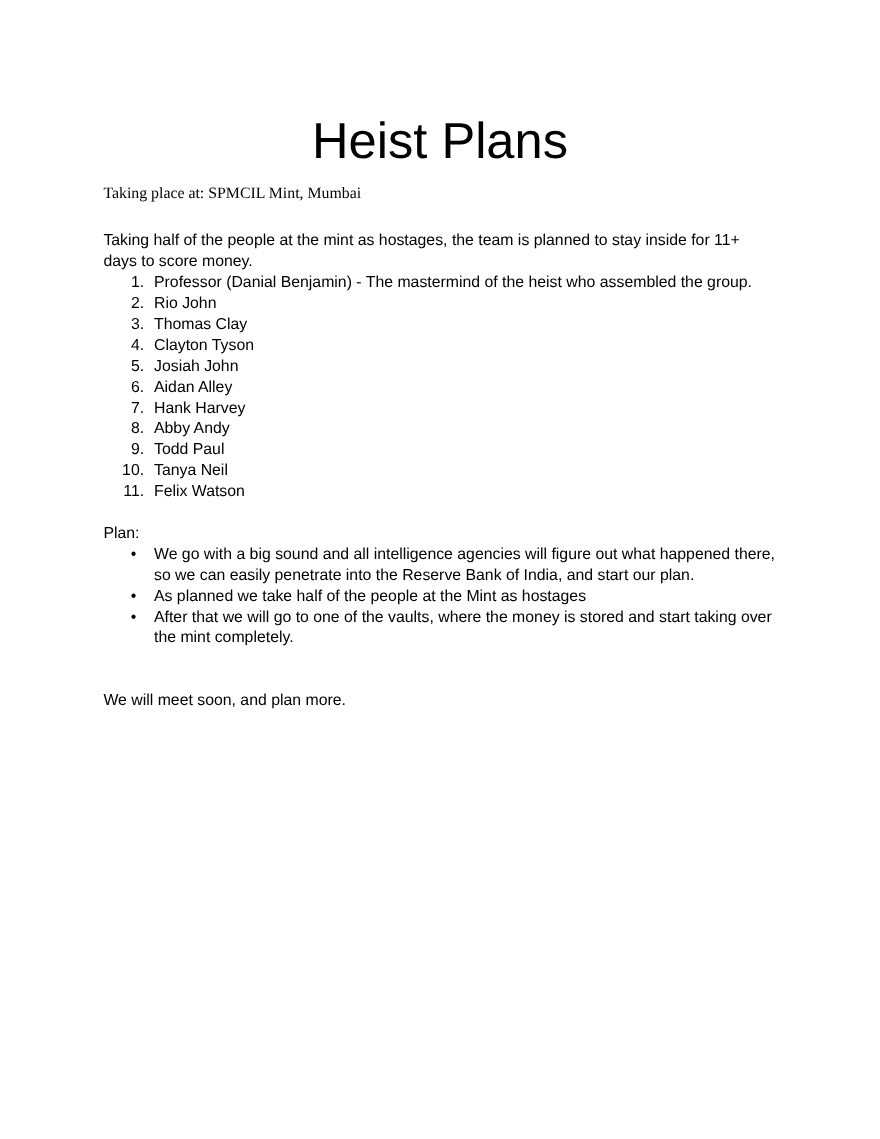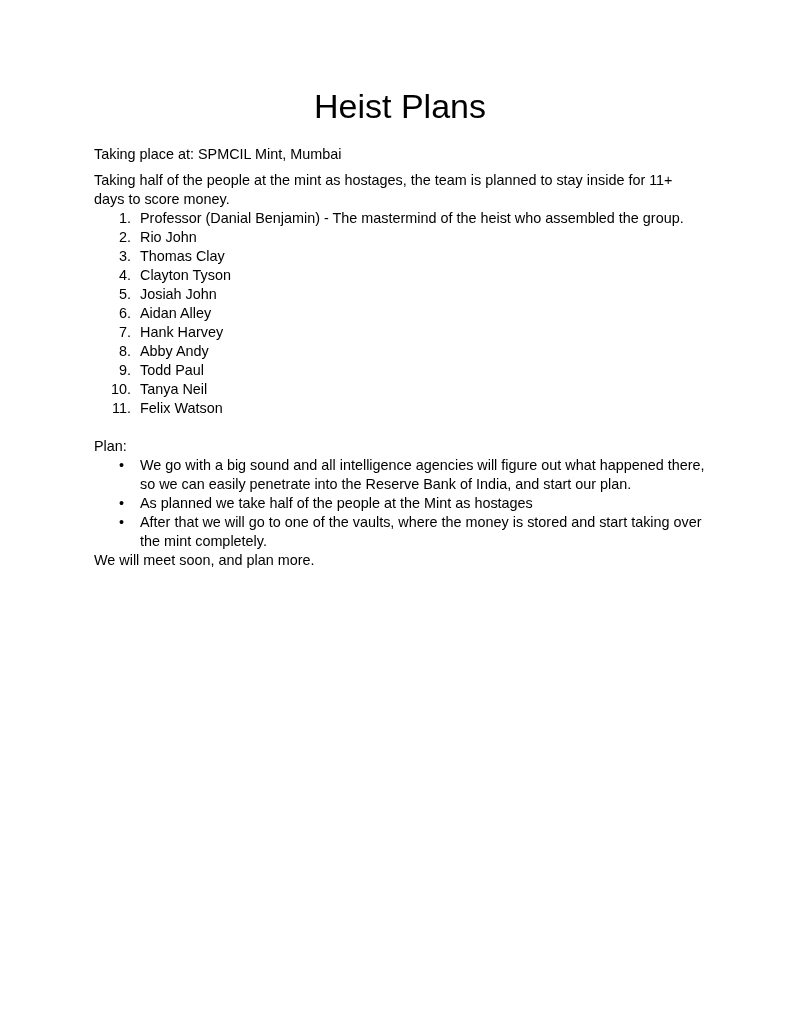--- a/index.html
+++ b/index.html
@@ -12,33 +12,33 @@
     width: 800px;
     height: 1035px;
     background: #ffffff;
     box-sizing: border-box;
     padding: 0 94px;
     overflow: hidden;
     font-family: "Liberation Sans", sans-serif;
     color: #000000;
   }
   .doc-title {
-    font-size: 34px;
+    font-size: 46px;
     font-weight: 400;
     line-height: 41px;
     text-align: center;
-    margin: 86px 0 0 0;
+    margin: 108px 0 0 0;
   }
   .body-text {
     font-size: 14.4px;
     line-height: 19px;
     margin: 0;
   }
-  .location-line { margin-top: 18px; }
-  .intro-para   { margin-top: 7px; width: 612px; }
+  .location-line { margin-top: 18px; font-family: Liberation Serif, serif; }
+  .intro-para   { margin-top: 24px; width: 612px; }
   .section-label { margin-top: 19px; }
   .doc-list {
     list-style: none;
     margin: 0;
     padding: 0;
   }
   .doc-list li {
     display: flex;
     font-size: 14.4px;
     line-height: 19px;
@@ -62,21 +62,21 @@
     flex: none;
     margin-left: 16px;
     width: 566px;
   }
   .secret-heading {
     font-size: 21px;
     font-weight: 400;
     line-height: 27px;
     margin: 30px 0 0 0;
   }
-  .closing-line { }
+  .closing-line { margin-top: 38px; }
 </style>
 </head>
 <body>
 
 <div class="page">
 
   <h1 class="doc-title">Heist Plans</h1>
 
   <p class="body-text location-line">Taking place at: SPMCIL Mint, Mumbai</p>
 

